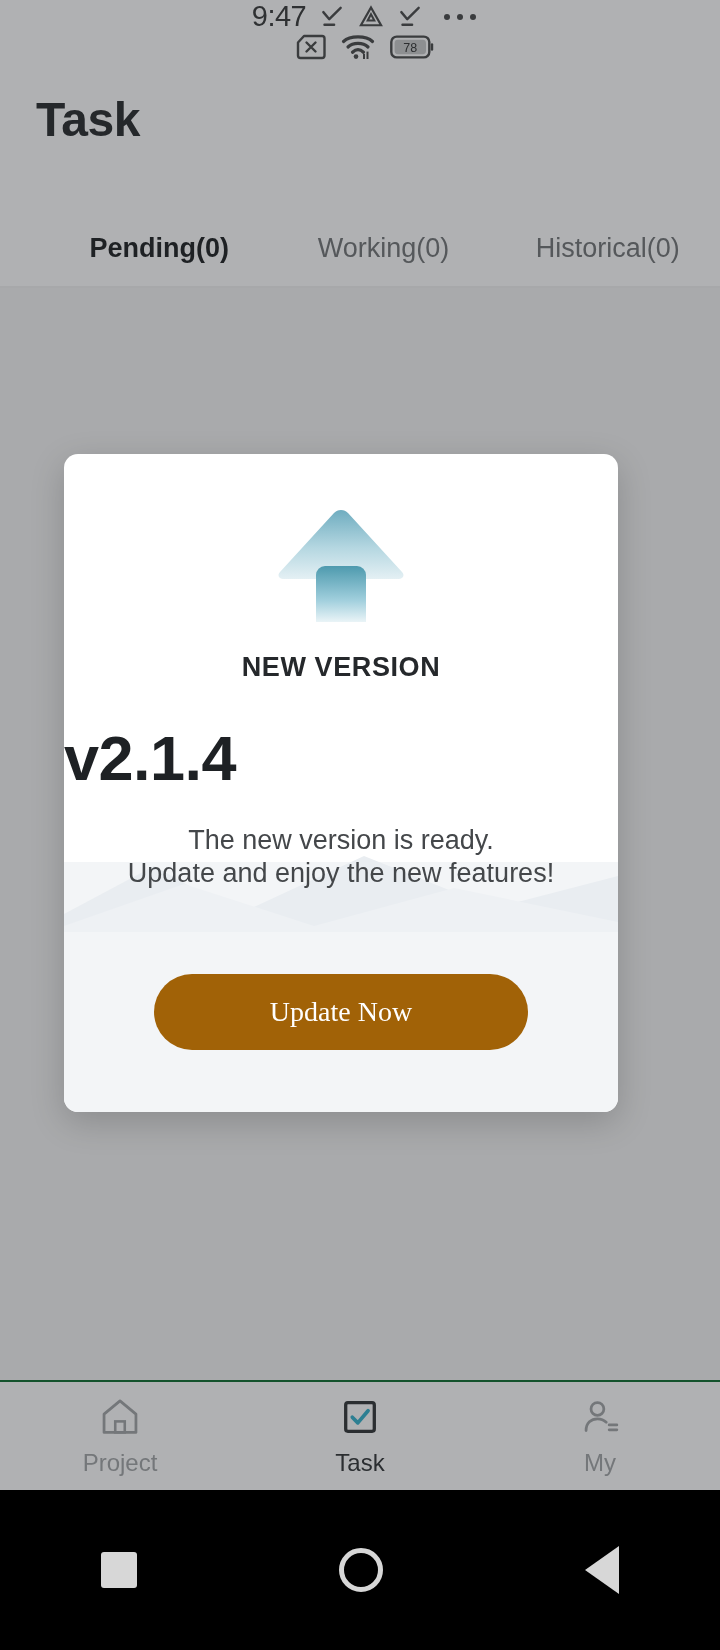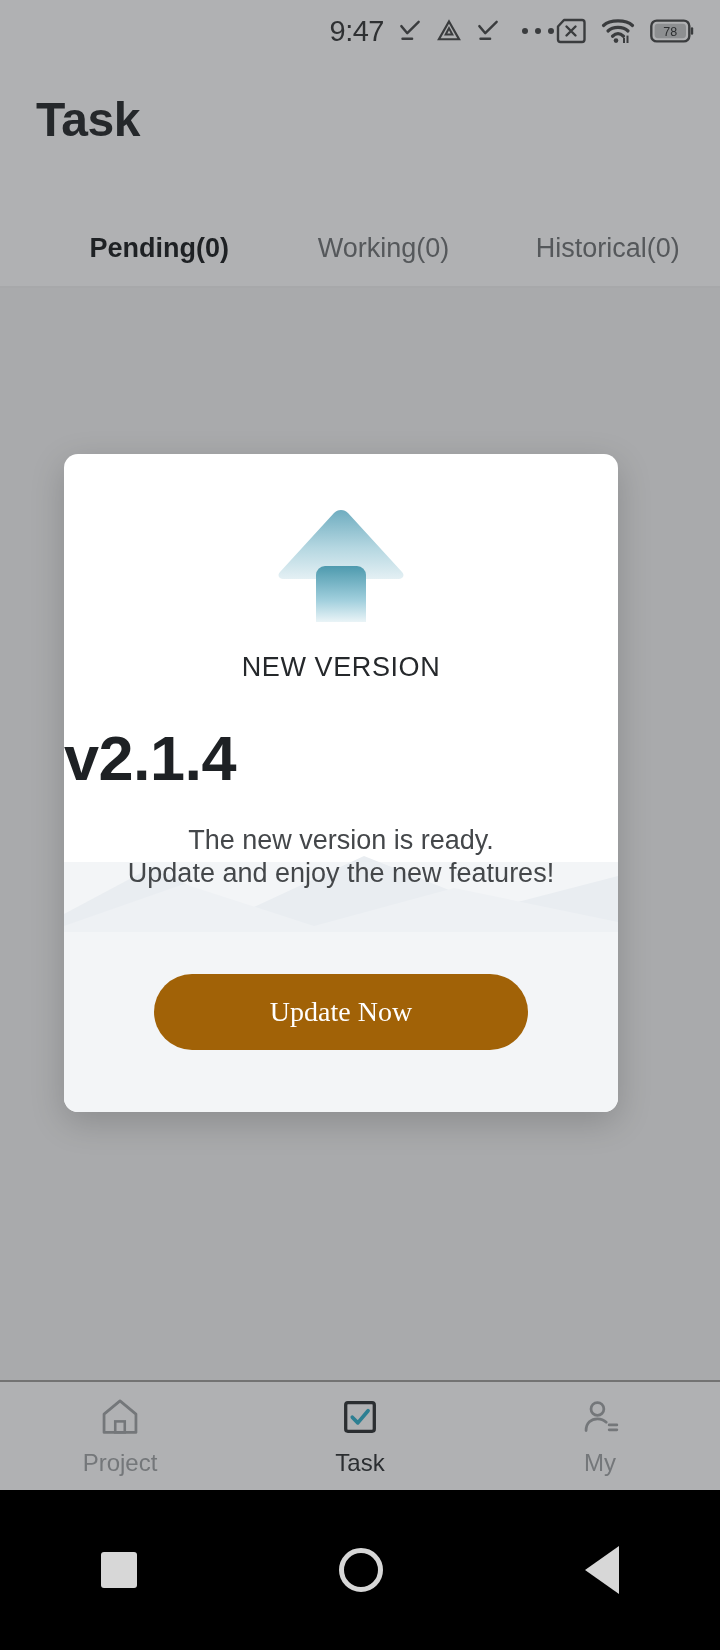--- a/index.html
+++ b/index.html
@@ -7,23 +7,24 @@
     width:720px; height:1650px;
     font-family:"Liberation Sans", sans-serif;
     background:#b0b1b3;
     overflow:hidden;
   }
   .phone { position:relative; width:720px; height:1650px; background:#b0b1b3; }
 
   
   .statusbar {
     position:absolute; top:0; left:0; width:720px; height:62px;
-    display:flex; align-items:center; justify-content:flex-end;
+    display:flex; align-items:center; justify-content:flex-start;
     padding:0 26px 0 34px;
     background:#b0b1b3;
+    flex-direction:column;
   }
   .sb-left { display:flex; align-items:center; gap:13px; }
   .sb-time { font-size:29px; color:#2f3133; letter-spacing:-0.5px; }
   .sb-right { display:flex; align-items:center; gap:15px; }
   .ico { display:block; }
   .dots { display:flex; align-items:center; gap:7px; margin-left:8px; }
   .dots i { width:6px; height:6px; border-radius:50%; background:#3a3c3e; display:block; }
 
   
   .appbar {
@@ -73,21 +74,21 @@
   .dlg-inner { position:relative; width:100%; height:100%; }
 
   
   .arrow-wrap {
     position:absolute; left:0; top:52px; width:100%; height:116px;
   }
 
   .dlg-label {
     position:absolute; left:0; top:198px; width:100%;
     text-align:center;
-    font-size:27px; font-weight:normal; color:#25282b;
+    font-size:27px; font-weight:bold; color:#25282b;
     letter-spacing:0.6px;
   }
   .dlg-version {
     position:absolute; left:0; top:268px; width:100%;
     text-align:left;
     font-size:63px; font-weight:bold; color:#1e2124;
     letter-spacing:-0.5px;
   }
   .dlg-desc {
     position:absolute; left:0; top:370px; width:100%;
@@ -101,21 +102,21 @@
     border:none; border-radius:38px;
     color:#ffffff; font-size:28px;
     font-family:Liberation Serif, serif;
     cursor:pointer;
   }
 
   
   .bottomnav {
     position:absolute; left:0; top:1380px; width:720px; height:110px;
     background:#b0b1b3;
-    border-top:2px solid #737373;
+    border-top:2px solid #14532d;
     display:flex; align-items:center;
   }
   .nav-item {
     flex:1; display:flex; flex-direction:column;
     align-items:center; justify-content:center; gap:10px;
   }
   .nav-label { font-size:24px; color:#74777a; }
   .nav-item.active .nav-label { color:#2b2e31; }
 
   

